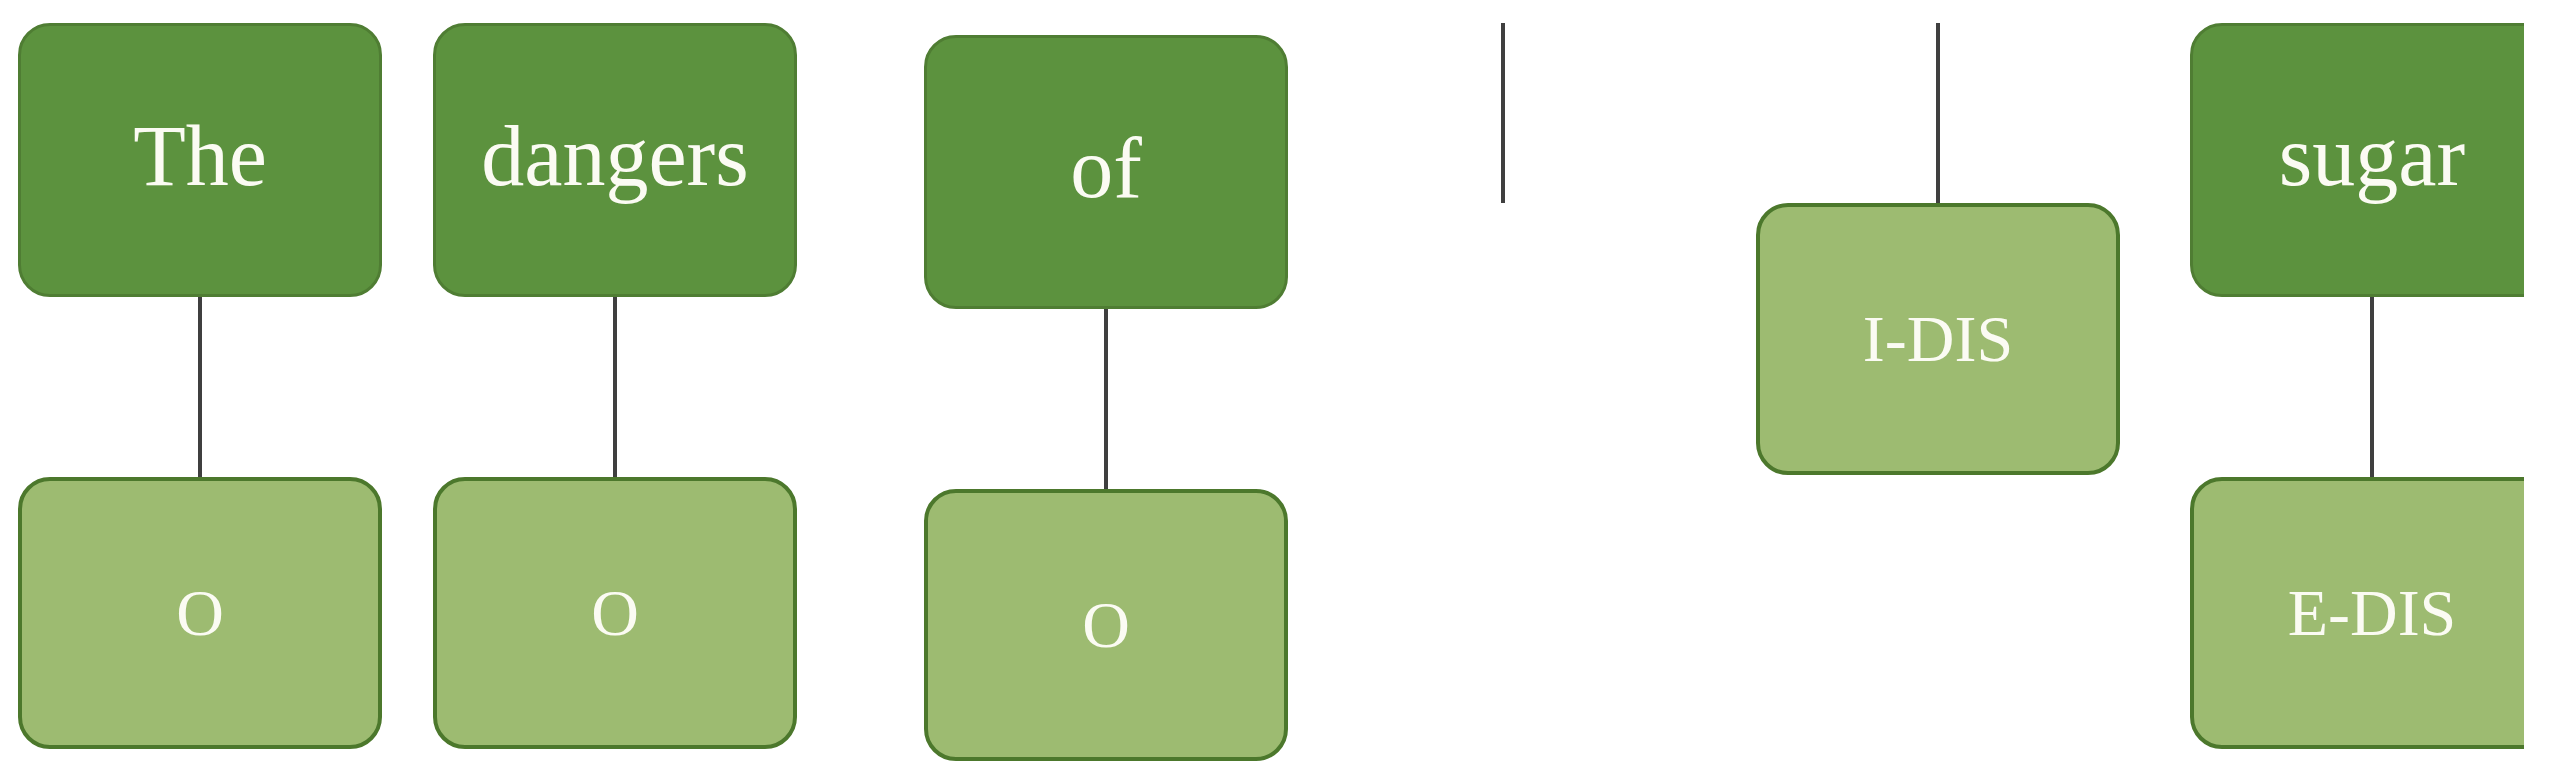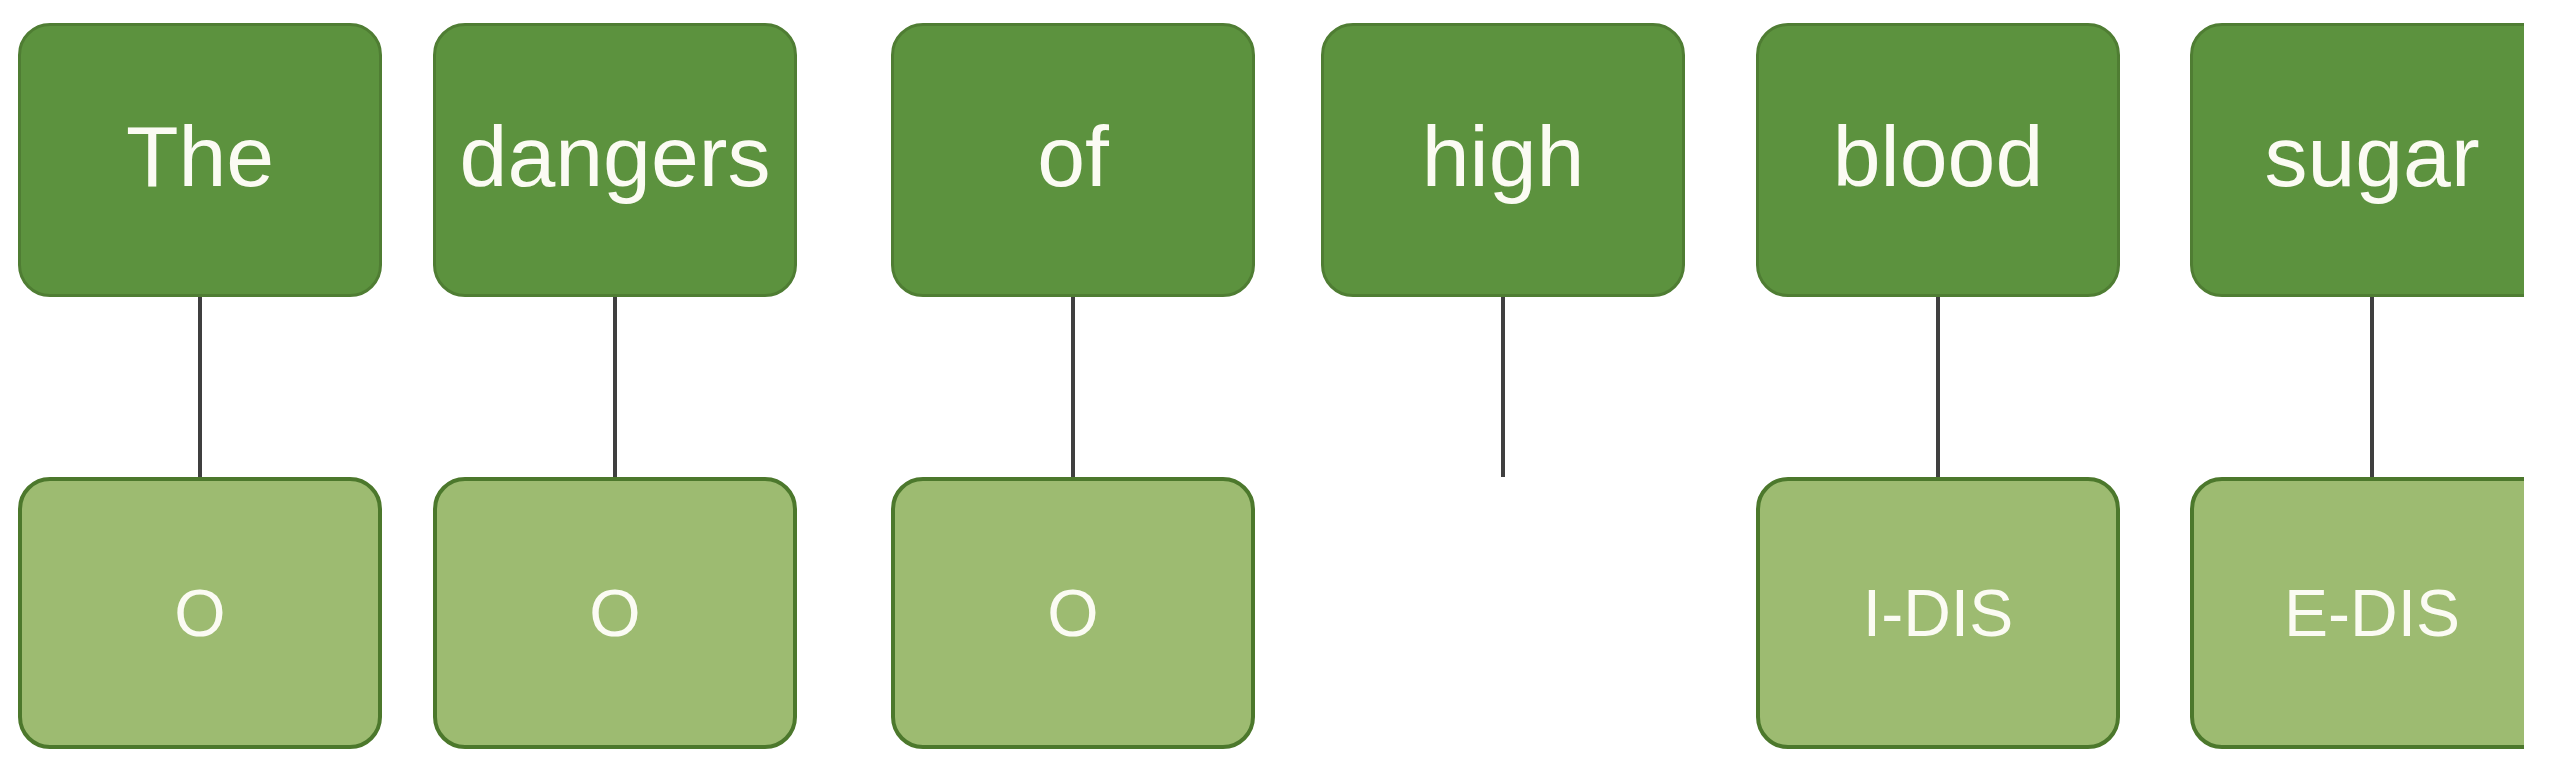--- a/index.html
+++ b/index.html
@@ -5,21 +5,21 @@
   html, body {
     margin: 0;
     padding: 0;
     background: #ffffff;
   }
   .figure {
     position: relative;
     width: 2524px;
     height: 773px;
     background: var(--bg, #ffffff);
-    font-family: Liberation Sans, sans-serif;
+    font-family: Liberation Serif, serif;
     overflow: hidden;
   }
   .column {
     position: absolute;
     top: 22.6px;
     width: 364px;
     display: flex;
     flex-direction: column;
     align-items: center;
   }
@@ -57,21 +57,21 @@
     justify-content: center;
   }
   .tag-box .label {
     color: var(--text, #FBFBF3);
     font-size: 66px;
     line-height: 1;
   }
   
   .col-0 { left: 18px; }
   .col-1 { left: 433px; }
-  .col-2 { left: 891px; }
+  .col-2 { left: 924px; margin-top: 12px; }
   .col-3 { left: 1321px; }
   .col-4 { left: 1756px; }
   .col-5 { left: 2190px; align-items: center; }
 </style>
 </head>
 <body>
 
 <div class="figure" style="--bg: #FFFFFF; --token-fill: #5C923E; --token-border: #4F7D33; --tag-fill: #9DBB71; --tag-border: #4C782C; --connector: #3F3F3F; --text: #FBFBF3;">
 
   <div class="column col-0">
@@ -98,30 +98,24 @@
     <div class="token-box">
       <span class="label">of</span>
     </div>
     <div class="connector"></div>
     <div class="tag-box">
       <span class="label">O</span>
     </div>
   </div>
 
   <div class="column col-3">
-    <div class="token-box">
-      <span class="label">high</span>
-    </div>
     <div class="connector"></div>
   </div>
 
   <div class="column col-4">
-    <div class="token-box">
-      <span class="label">blood</span>
-    </div>
     <div class="connector"></div>
     <div class="tag-box">
       <span class="label">I-DIS</span>
     </div>
   </div>
 
   <div class="column col-5">
     <div class="token-box">
       <span class="label">sugar</span>
     </div>

